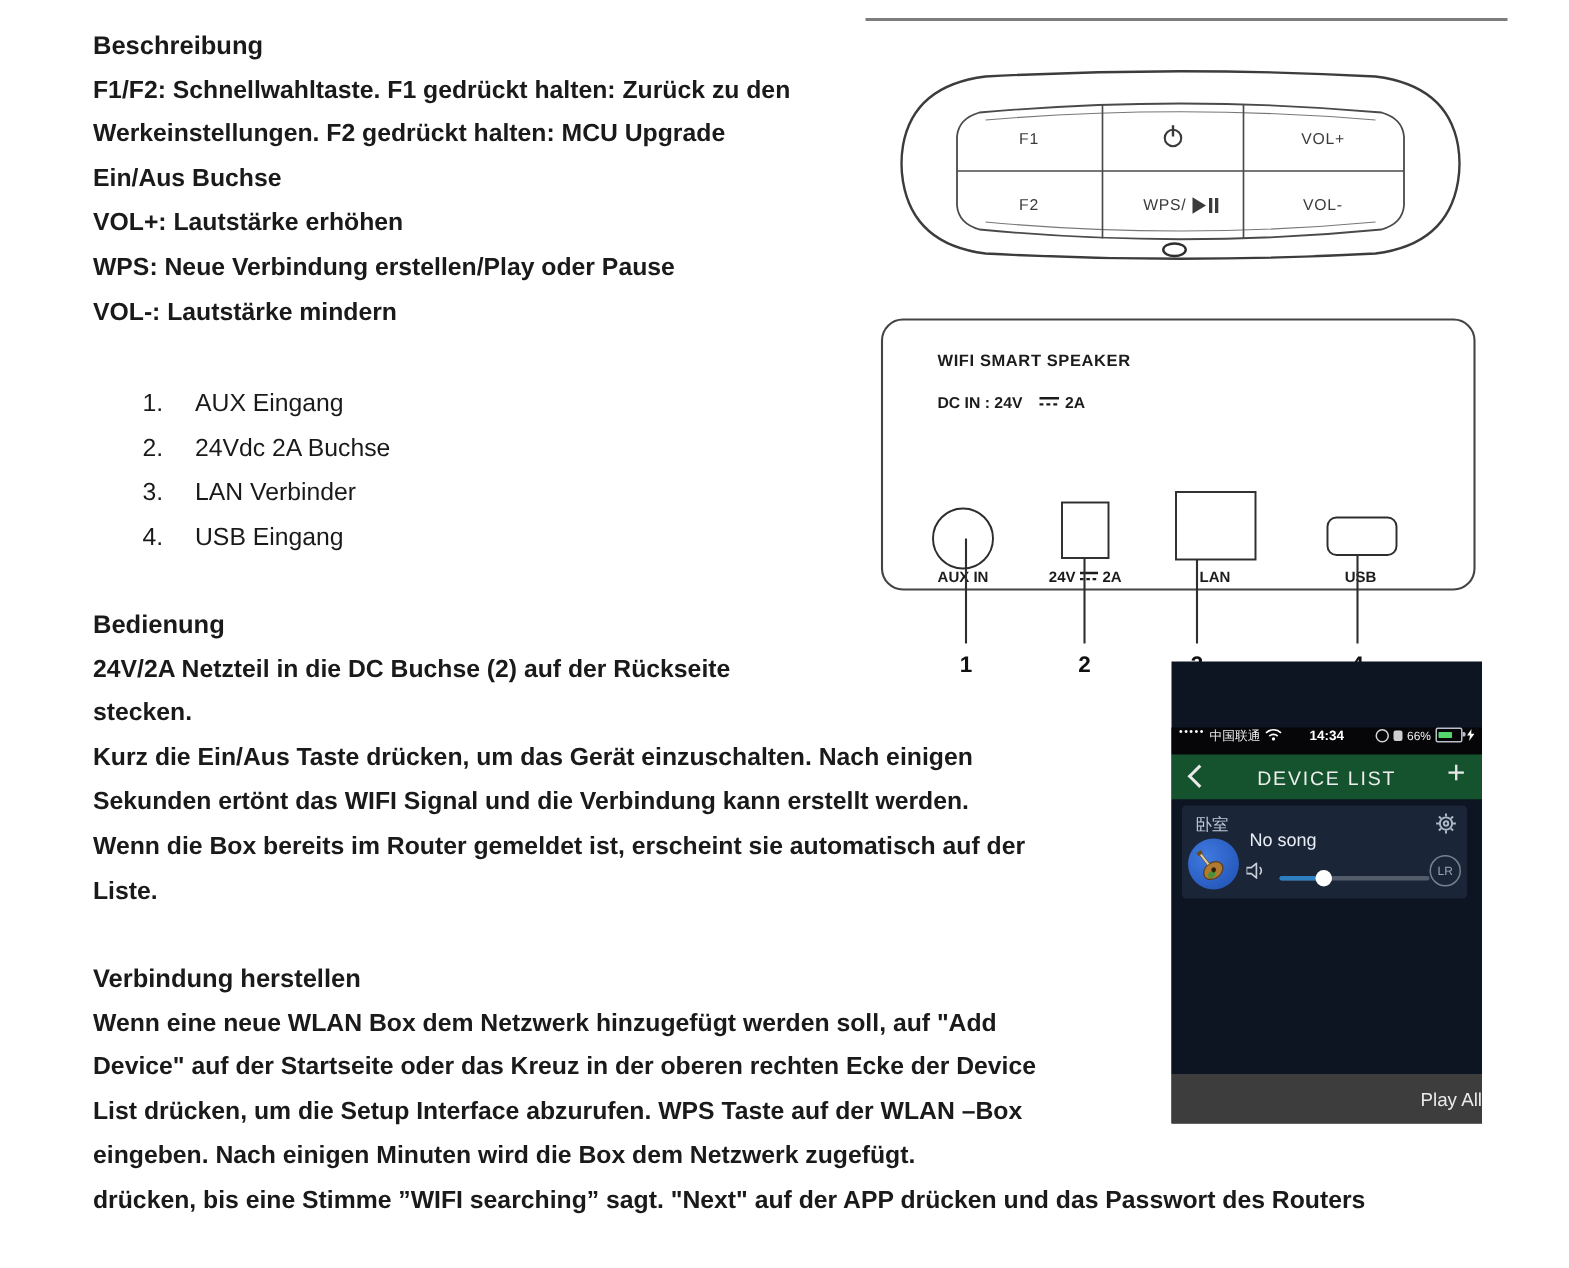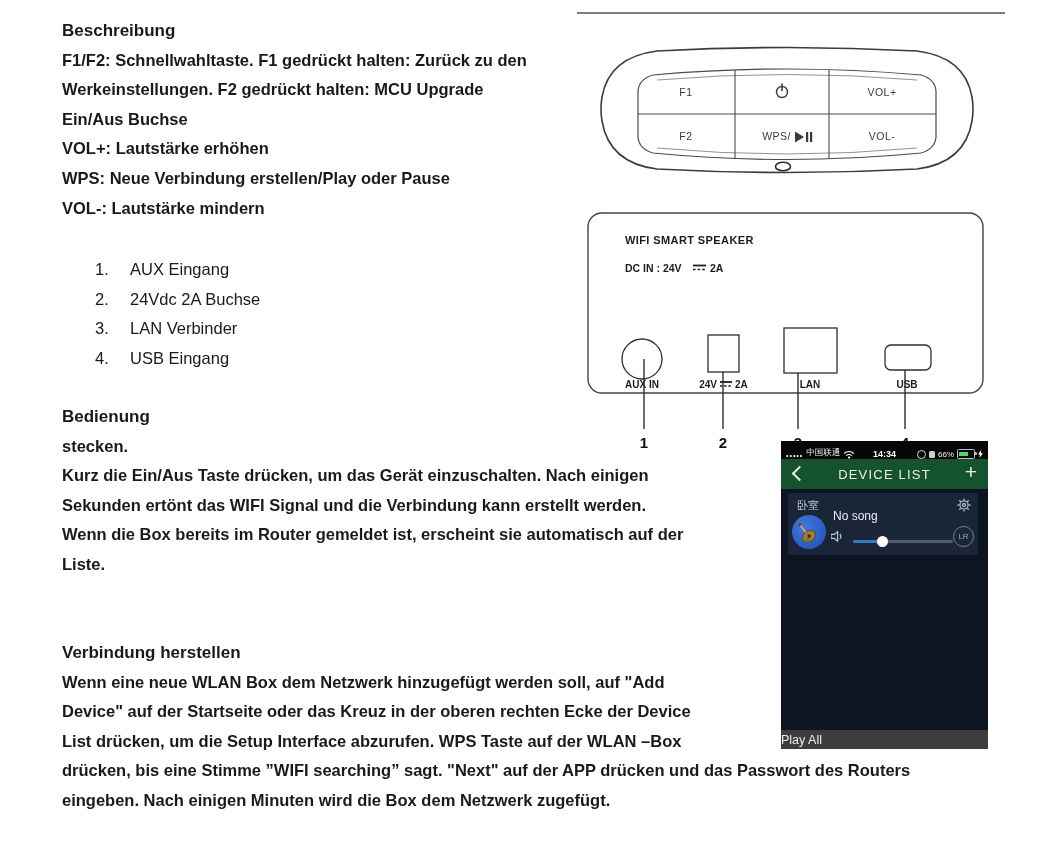--- a/index.html
+++ b/index.html
@@ -11,22 +11,22 @@
   .numlist{position:absolute;font-size:16.5px;line-height:29.6px;}
   .numlist .li{white-space:nowrap;}
   .numlist .num{display:inline-block;width:35px;}
   .top-rule{position:absolute;left:577px;top:12px;width:428px;height:2px;background:#7d7d7d;}
   svg text{font-family:"Liberation Sans",sans-serif;}
   .diagram{position:absolute;}
 
   
   .phone{position:absolute;left:781px;top:441px;width:207px;height:308px;background:#0d1522;
          display:flex;flex-direction:column;font-family:"Liberation Sans",sans-serif;}
-  .p-status{height:18px;background:#060608;display:flex;align-items:flex-end;padding:0 5px;
-            color:#f2f2f2;font-size:8px;position:relative;flex:0 0 auto;}
+  .p-status{height:18px;background:#060608;display:flex;align-items:flex-start;padding:0 5px;
+            color:#f2f2f2;font-size:8px;position:relative;flex:0 0 auto;margin-top:44px;}
   .p-dots{font-size:7px;letter-spacing:1px;margin-right:3px;color:#fff;}
   .p-carrier{font-size:8.5px;margin-right:3px;color:#eee;}
   .p-time{position:absolute;left:0;right:0;text-align:center;font-size:9px;font-weight:700;color:#fff;}
   .p-right{margin-left:auto;display:flex;align-items:center;gap:3px;z-index:1;}
   .alarm-ic{width:7px;height:7px;border:1px solid #d6d6d6;border-radius:50%;}
   .lock-ic{width:6px;height:7px;background:#cfcfcf;border-radius:1.5px;}
   .batt{width:15px;height:7px;border:1px solid #b9c0cc;border-radius:1.5px;position:relative;display:flex;align-items:center;padding:.5px;}
   .batt .fill{width:62%;height:4.5px;background:#54d76a;border-radius:.5px;}
   .batt .nub{position:absolute;right:-2.5px;top:1.5px;width:1.8px;height:3.5px;background:#b9c0cc;border-radius:0 1px 1px 0;}
   .p-nav{height:30px;background:#14532d;position:relative;display:flex;align-items:center;justify-content:center;flex:0 0 auto;}
@@ -40,21 +40,21 @@
   .gear{position:absolute;right:6px;top:4px;}
   .avatar{position:absolute;left:4px;top:22px;width:34px;height:34px;border-radius:50%;
           background:radial-gradient(circle at 35% 35%,#3f7ae0,#1f4eb0);overflow:hidden;}
   .song{position:absolute;left:45px;top:16px;font-size:12px;color:#e9edf4;}
   .spk{position:absolute;left:43px;top:38px;}
   .slider{position:absolute;left:65px;top:47px;width:100px;height:3px;background:#525c6b;border-radius:2px;}
   .slider .sfill{position:absolute;left:0;top:0;height:3px;width:30px;background:#2d7fc1;border-radius:2px;}
   .slider .thumb{position:absolute;left:24px;top:-4.5px;width:11px;height:11px;border-radius:50%;background:#ffffff;}
   .lr{position:absolute;right:4px;top:33px;width:19px;height:19px;border:1.5px solid #76808f;border-radius:50%;
       display:flex;align-items:center;justify-content:center;font-size:8px;color:#9aa4b4;}
-  .p-bar{height:19px;background:#3d3d3d;display:flex;align-items:center;justify-content:flex-start;
+  .p-bar{height:33px;background:#3d3d3d;display:flex;align-items:center;justify-content:flex-end;
          color:#ebebeb;font-size:12.5px;flex:0 0 auto;}
 </style>
 </head>
 <body>
 
 <div class="page">
 
   <div class="tblock" style="left:62px;top:16px;">
     <div class="hline">Beschreibung</div>
     <div class="line">F1/F2: Schnellwahltaste. F1 gedrückt halten: Zurück zu den</div>
@@ -67,34 +67,35 @@
 
   <div class="numlist" style="left:95px;top:255px;">
     <div class="li"><span class="num">1.</span><span>AUX Eingang</span></div>
     <div class="li"><span class="num">2.</span><span>24Vdc 2A Buchse</span></div>
     <div class="li"><span class="num">3.</span><span>LAN Verbinder</span></div>
     <div class="li"><span class="num">4.</span><span>USB Eingang</span></div>
   </div>
 
   <div class="tblock" style="left:62px;top:402px;">
     <div class="hline">Bedienung</div>
+    <div class="line">24V/2A Netzteil in die DC Buchse (2) auf der Rückseite</div>
     <div class="line">stecken.</div>
     <div class="line">Kurz die Ein/Aus Taste drücken, um das Gerät einzuschalten. Nach einigen</div>
     <div class="line">Sekunden ertönt das WIFI Signal und die Verbindung kann erstellt werden.</div>
     <div class="line">Wenn die Box bereits im Router gemeldet ist, erscheint sie automatisch auf der</div>
     <div class="line">Liste.</div>
   </div>
 
   <div class="tblock" style="left:62px;top:638px;">
     <div class="hline">Verbindung herstellen</div>
     <div class="line">Wenn eine neue WLAN Box dem Netzwerk hinzugefügt werden soll, auf "Add</div>
     <div class="line">Device" auf der Startseite oder das Kreuz in der oberen rechten Ecke der Device</div>
     <div class="line">List drücken, um die Setup Interface abzurufen. WPS Taste auf der WLAN –Box</div>
+    <div class="line">eingeben. Nach einigen Minuten wird die Box dem Netzwerk zugefügt.</div>
     <div class="line">drücken, bis eine Stimme ”WIFI searching” sagt. "Next" auf der APP drücken und das Passwort des Routers</div>
-    <div class="line">eingeben. Nach einigen Minuten wird die Box dem Netzwerk zugefügt.</div>
   </div>
 
   <div class="top-rule"></div>
 
   <svg class="diagram" style="left:593px;top:42px;" width="388" height="134" viewBox="0 0 388 134">
     <path d="M64,9 Q194,2 324,9 Q372,15 379,55 Q381,67 379,79 Q372,121 324,127 Q194,134 64,127 Q16,121 9,79 Q7,67 9,55 Q16,15 64,9 Z" fill="#ffffff" stroke="#3c3c3c" stroke-width="1.6"></path>
     <path d="M60,33 Q194,21 328,33 Q342,37 343,49 L343,95 Q342,107 328,111 Q194,124 60,111 Q46,107 45,95 L45,49 Q46,37 60,33 Z" fill="#ffffff" stroke="#4a4a4a" stroke-width="1.2"></path>
     <path d="M64,38 Q194,27 324,38" fill="none" stroke="#777" stroke-width="0.8"></path>
     <path d="M64,106 Q194,118 324,106" fill="none" stroke="#777" stroke-width="0.8"></path>
     <line x1="142" y1="28" x2="142" y2="117" stroke="#4a4a4a" stroke-width="1.1"></line>

